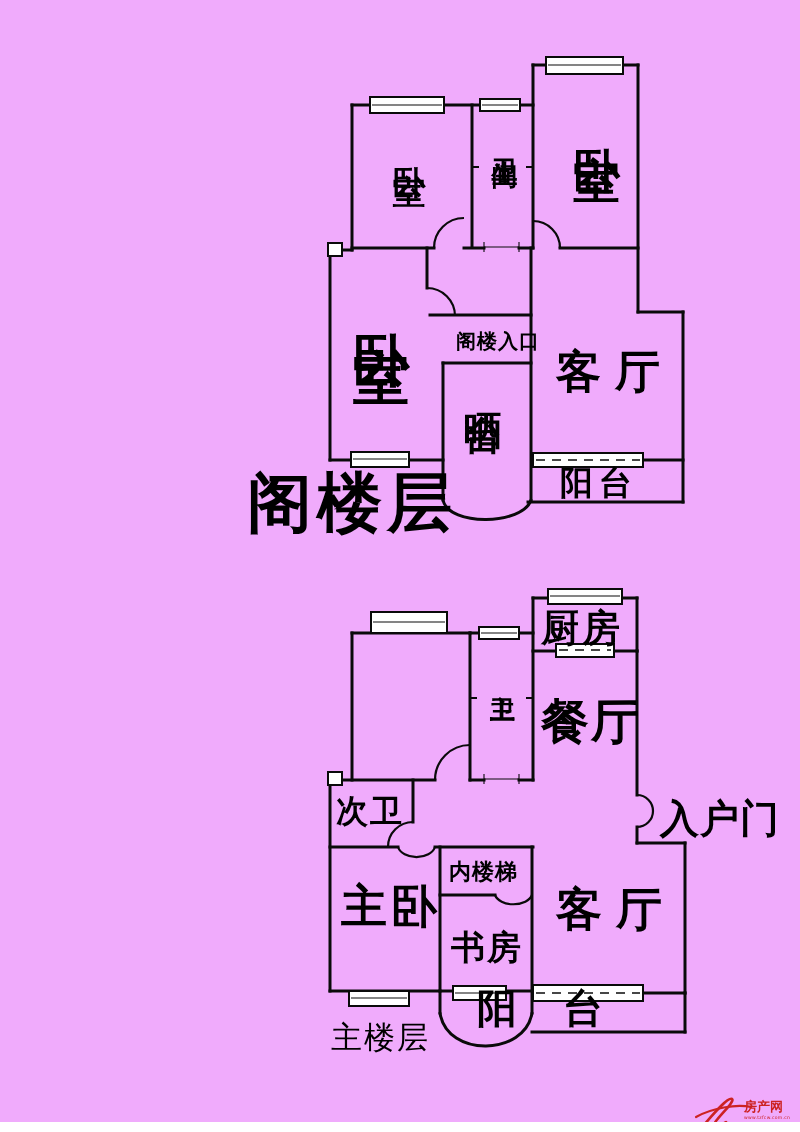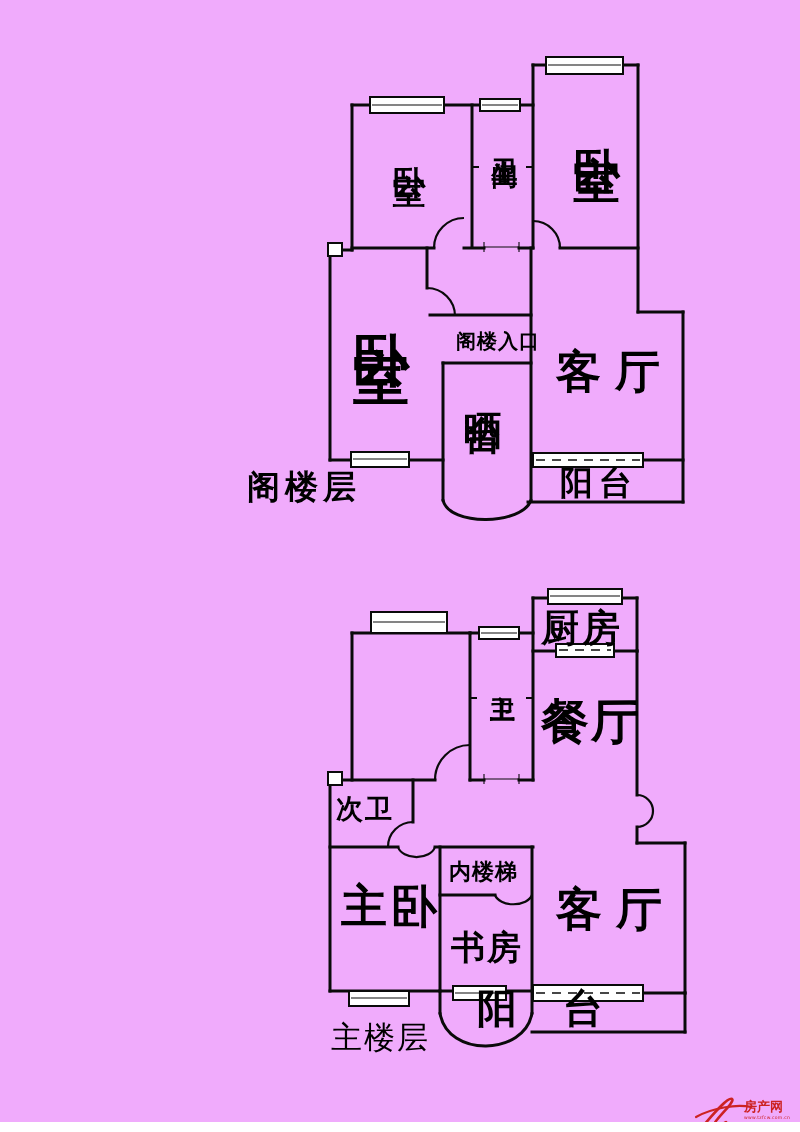--- a/index.html
+++ b/index.html
@@ -167,31 +167,32 @@
   <div class="vlabel" style="left:354px;top:287px;font-size:57px;letter-spacing:14px;">卧室</div>
 
   <div class="hlabel" style="left:456px;top:331px;font-size:20px;letter-spacing:1px;">阁楼入口</div>
 
   <div class="vlabel" style="left:464px;top:381px;font-size:39px;letter-spacing:2px;">晒台</div>
 
   <div class="hlabel" style="left:556px;top:349px;font-size:45px;letter-spacing:14px;">客厅</div>
 
   <div class="hlabel" style="left:560px;top:466px;font-size:33px;letter-spacing:6px;">阳台</div>
 
-  <div class="floor-title" style="left:247px;top:470px;font-size:33px;font-weight:bold;letter-spacing:5px;">阁楼层</div>
+  <div class="floor-title" style="left:247px;top:470px;font-size:65px;font-weight:bold;letter-spacing:5px;">阁楼层</div>
 
 
   <div class="vlabel" style="left:490px;top:676px;font-size:25px;letter-spacing:3px;">主卫</div>
 
   <div class="hlabel" style="left:541px;top:609px;font-size:38px;letter-spacing:3px;">厨房</div>
 
   <div class="hlabel" style="left:541px;top:697px;font-size:48px;letter-spacing:2px;text-align:center;">餐厅</div>
 
-  <div class="hlabel" style="left:336px;top:795px;font-size:27px;letter-spacing:2px;">次卫</div>
-
+  <div class="hlabel" style="left:336px;top:795px;font-size:32px;letter-spacing:2px;">次卫</div>
+
+  <div class="hlabel" style="left:660px;top:799px;font-size:39px;letter-spacing:1px;">入户门</div>
 
   <div class="hlabel" style="left:341px;top:883px;font-size:46px;letter-spacing:4px;">主卧</div>
 
   <div class="hlabel" style="left:449px;top:860px;font-size:22px;letter-spacing:1px;">内楼梯</div>
 
   <div class="hlabel" style="left:451px;top:930px;font-size:34px;letter-spacing:2px;text-align:right;">书房</div>
 
   <div class="hlabel" style="left:556px;top:886px;font-size:46px;letter-spacing:14px;">客厅</div>
 
   <div class="hlabel" style="left:477px;top:988px;font-size:40px;letter-spacing:46px;">阳台</div>

